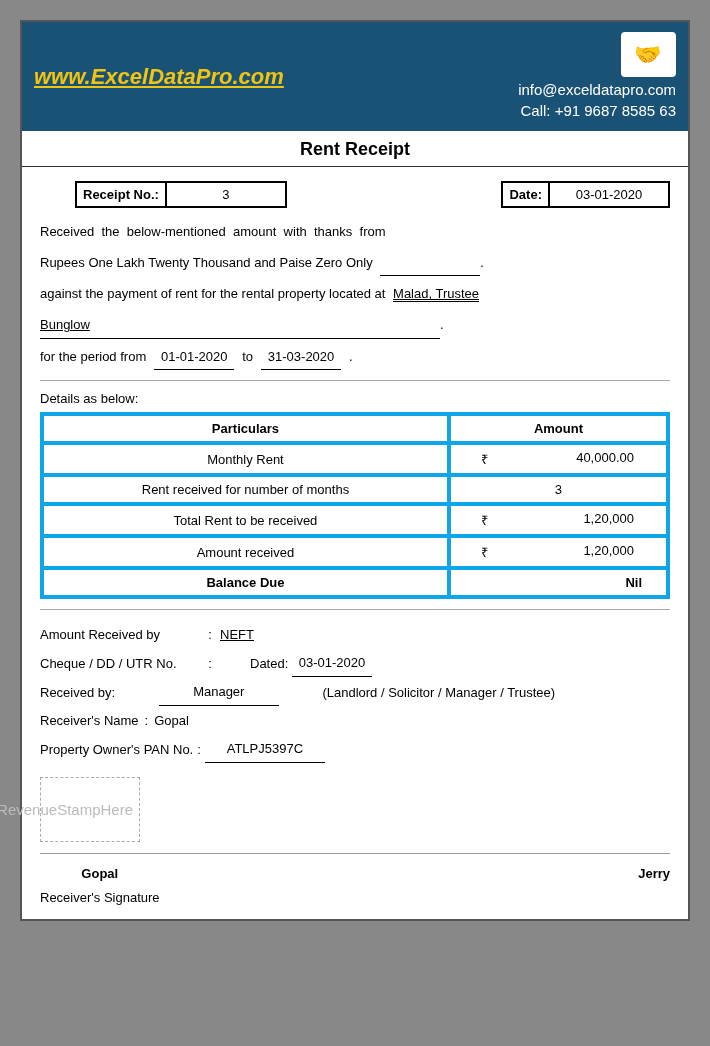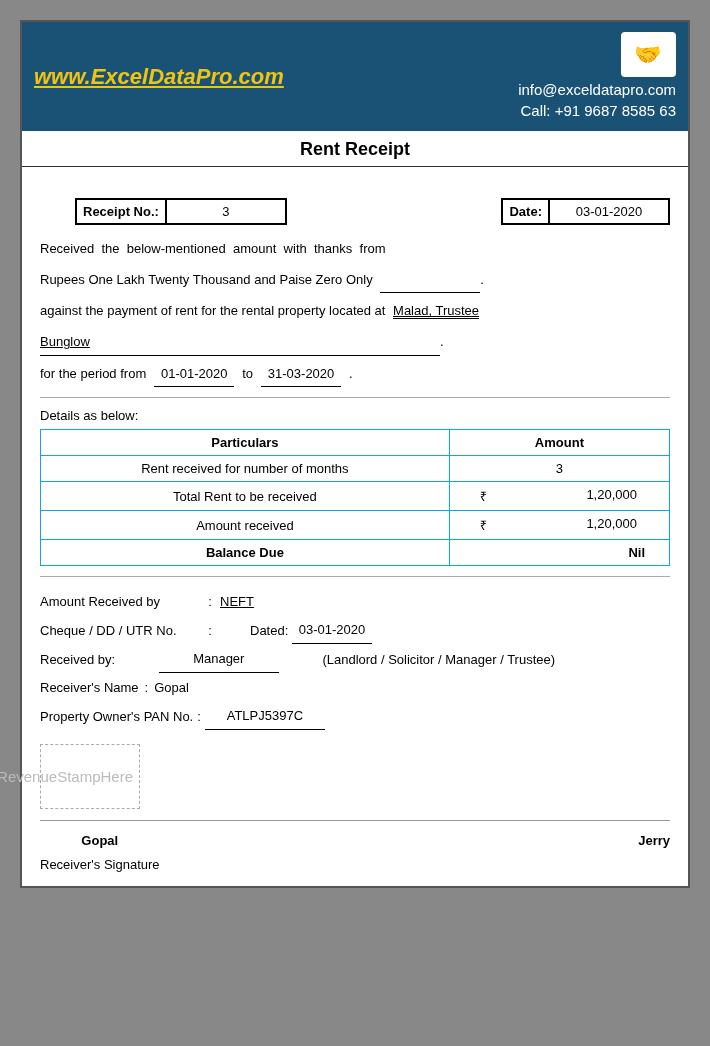--- a/index.html
+++ b/index.html
@@ -62,21 +62,21 @@
       border-bottom: 1px solid #333;
     }
     .content {
       padding: 10px 18px;
     }
     .receipt-meta {
       display: flex;
       justify-content: space-between;
       align-items: center;
       margin-bottom: 12px;
-      margin-top: 21px;
+      margin-top: 4px;
       padding-left: 35px;
     }
     .meta-box {
       display: flex;
       align-items: center;
       border: 2px solid #000;
       font-weight: bold;
     }
     .meta-label {
       padding: 4px 6px;
@@ -116,21 +116,21 @@
     .details-label {
       font-size: 13px;
       margin-bottom: 6px;
     }
     .details-table {
       width: 100%;
       border-collapse: collapse;
       border: 1px solid #000;
     }
     .details-table th, .details-table td {
-      border: 1px solid #0ea5e9;
+      border: 4px solid #0ea5e9;
       padding: 5px 24px;
       text-align: center;
       font-size: 13px;
     }
     .details-table th {
       background: #fff;
       font-weight: bold;
     }
     .col-particulars { width: 65%; }
     .col-amount { width: 35%; }
@@ -270,20 +270,24 @@
 
     <div class="details-label">Details as below:</div>
     <table class="details-table">
       <thead>
         <tr>
           <th class="col-particulars td-center">Particulars</th>
           <th class="col-amount td-center">Amount</th>
         </tr>
       </thead>
       <tbody id="details-tbody">
+      <tr>
+            <td class="td-center">Monthly Rent</td>
+            <td class="td-center" style="text-align: left; padding-left: 30px;"><span style="margin-right:8px;">₹</span><span style="float:right;padding-right:8px;">40,000.00</span></td>
+          </tr>
           <tr>
             <td class="td-center">Rent received for number of months</td>
             <td class="td-center">3</td>
           </tr>
           <tr>
             <td class="td-center">Total Rent to be received</td>
             <td class="td-center" style="text-align: left; padding-left: 30px;"><span style="margin-right:8px;">₹</span><span style="float:right;padding-right:8px;">1,20,000</span></td>
           </tr>
           <tr>
             <td class="td-center">Amount received</td>

